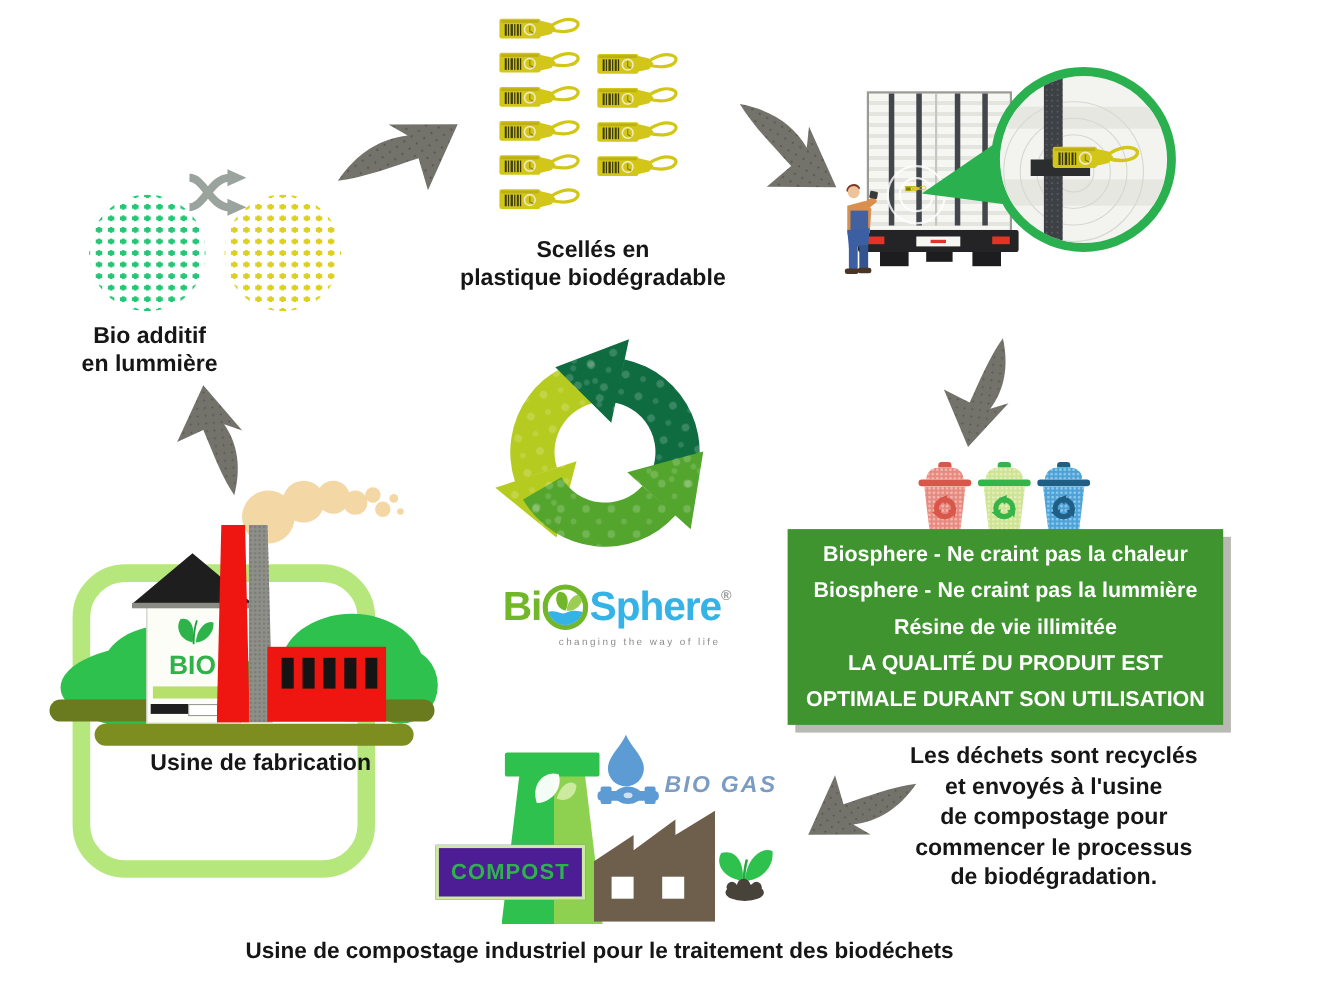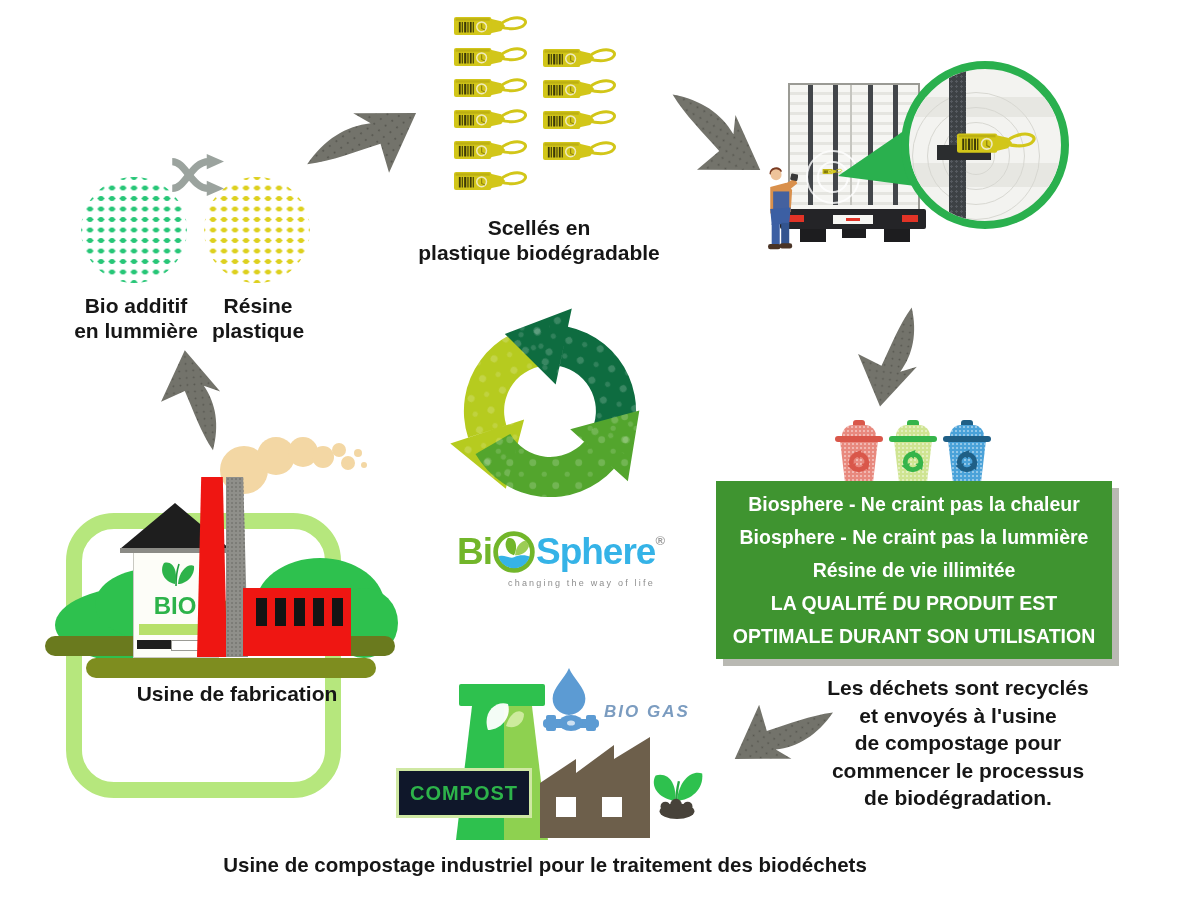--- a/index.html
+++ b/index.html
@@ -88,24 +88,24 @@
      background-image:radial-gradient(#7c7c77 1px, transparent 1.2px);background-size:4px 4px;
      clip-path:polygon(0 0,78% 0,100% 100%,0 100%);}
   #redbld{left:243px;top:588px;width:108px;height:68px;background:var(--factory-red);}
   #redbld i{position:absolute;top:10px;width:11px;height:28px;background:#141414;}
 
   
   #tower{left:456px;top:686px;width:92px;height:154px;
      background:linear-gradient(90deg,var(--tower-green) 0 52%, var(--tower-light) 52% 100%);
      clip-path:polygon(20% 0,80% 0,100% 100%,0 100%);}
   #tower-cap{left:459px;top:684px;width:86px;height:22px;background:var(--tower-green);border-radius:2px;}
-  #compost-label{left:396px;top:768px;width:130px;height:44px;background:#0f172a;border:3px solid #cfe8a3;
+  #compost-label{left:396px;top:768px;width:130px;height:44px;background:#4c1d95;border:3px solid #cfe8a3;
      display:flex;align-items:center;justify-content:center;}
   #compost-label span{font-weight:bold;font-size:20px;letter-spacing:1px;color:var(--compost-text);}
-  .biogas-txt{position:absolute;font-weight:bold;font-style:italic;font-size:17px;
+  .biogas-txt{position:absolute;font-weight:bold;font-style:italic;font-size:21px;
      letter-spacing:2px;color:var(--biogas-text);}
 
   #note{position:absolute;left:798px;top:674px;width:320px;font-weight:bold;color:#161616;
      font-size:21px;line-height:27.5px;text-align:center;white-space:pre-line;}
 </style>
 </head>
 <body>
 
 <div id="canvas">
 
@@ -152,22 +152,20 @@
       <path d="M2,38 C16,38 22,10 40,10"></path>
       <path d="M2,10 C16,10 22,38 40,38"></path>
     </g>
     <g fill="#9ba39e">
       <path d="M38,2 L56,10 L38,18 Z"></path>
       <path d="M38,30 L56,38 L38,46 Z"></path>
     </g>
   </svg>
   <div class="cap" style="left:56px;top:293px;width:160px">Bio additif
 en lummière</div>
-  <div class="cap" style="left:188px;top:293px;width:140px">Résine
-plastique</div>
 
   <div class="seal-col" style="left:452px;top:13px">
   <svg class="seal" viewBox="0 0 100 32" width="82" height="26">
     <use href="#seal-sym" width="100" height="32"></use>
   </svg>
 
   <svg class="seal" viewBox="0 0 100 32" width="82" height="26">
     <use href="#seal-sym" width="100" height="32"></use>
   </svg>
 

